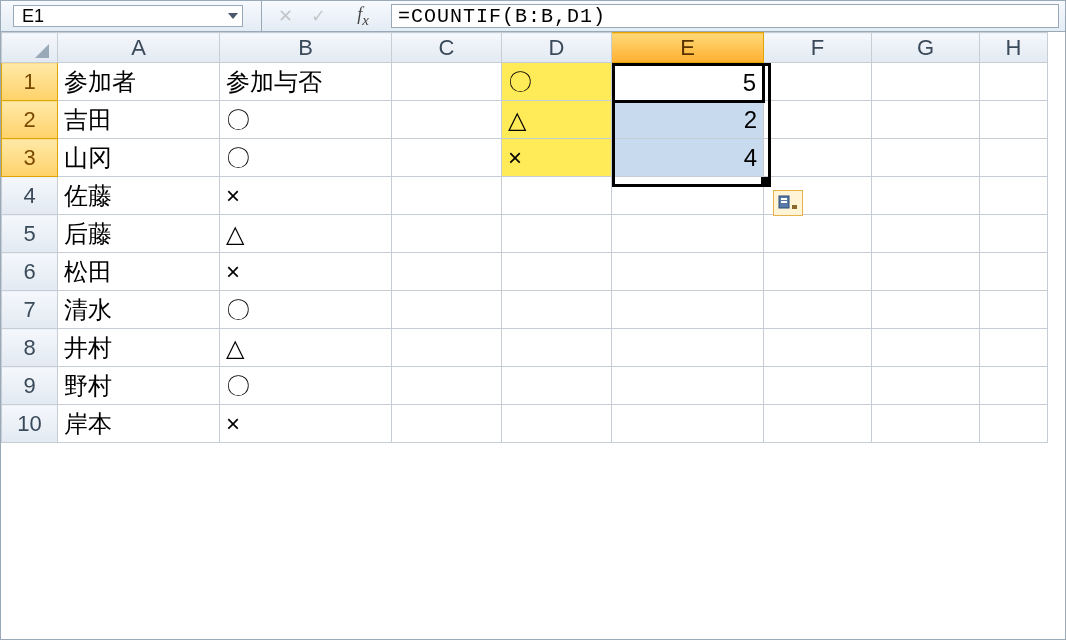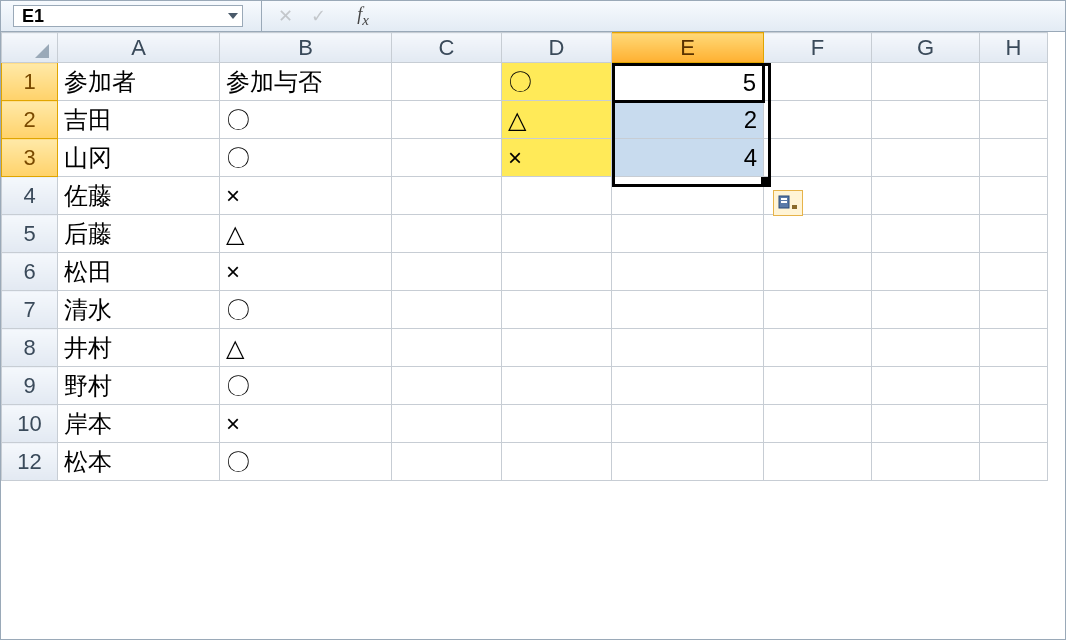--- a/index.html
+++ b/index.html
@@ -1,19 +1,19 @@
 <!DOCTYPE html>
 <html><head>
 <meta charset="utf-8">
 <style>
   html,body{margin:0;padding:0;font-family:"Microsoft YaHei","SimSun",Arial,sans-serif;background:#fff;}
   .app{width:1066px;height:640px;position:relative;background:#dfe6ee;border:1px solid #9aa9b8;box-sizing:border-box;}
   .formula-bar{display:flex;align-items:center;height:30px;background:linear-gradient(#f7fafe,#e3ebf4);border-bottom:1px solid #9aa9b8;font-size:18px;}
   .name-box{width:260px;display:flex;align-items:center;border-right:1px solid #9aa9b8;height:100%;}
-  .name-box-inner{margin-left:12px;width:230px;height:22px;background:#fff;border:1px solid #9aa9b8;display:flex;align-items:center;justify-content:space-between;padding:0 4px 0 8px;box-sizing:border-box;font-family:Arial,sans-serif;font-weight:bold;}
+  .name-box-inner{margin-left:12px;width:230px;height:22px;background:#fff;border:1px solid #9aa9b8;display:flex;align-items:center;justify-content:space-between;padding:0 4px 0 8px;box-sizing:border-box;font-family:Arial,sans-serif;}
   .nb-dd{width:0;height:0;border-left:5px solid transparent;border-right:5px solid transparent;border-top:6px solid #4a5a6a;}
   .fbar-btns{display:flex;align-items:center;gap:18px;padding:0 16px;color:#777;}
   .fx-lbl{font-style:italic;font-family:"Times New Roman",serif;font-size:18px;color:#444;margin-left:13px;}
   .formula-input{flex:1;height:22px;background:#fff;border:1px solid #9aa9b8;margin:0 6px 0 6px;display:flex;align-items:center;padding-left:6px;font-family:"Courier New",monospace;font-size:20px;letter-spacing:1px;}
   .sheet-wrap{position:absolute;top:30px;left:0;right:0;bottom:0;background:#fff;border-top:1px solid #9aa9b8;}
   .sheet{border-collapse:collapse;table-layout:fixed;font-size:24px;}
   .sheet th,.sheet td{border:1px solid #c7cdd4;height:38px;box-sizing:border-box;padding:0 6px;text-align:left;vertical-align:middle;font-weight:normal;}
   .sheet thead th{background:linear-gradient(#f5f8fc,#e2e9f2);color:#3a4a5a;text-align:center;font-family:Arial,sans-serif;font-size:22px;height:30px;}
   .corner{background:linear-gradient(#f5f8fc,#e2e9f2);width:56px;}
   .corner .tri{width:0;height:0;border-right:14px solid #9aa9b8;border-top:14px solid transparent;float:right;margin:6px 2px 0 0;}
@@ -39,20 +39,23 @@
     <div class="name-box">
       <div class="name-box-inner">
         <span>E1</span>
         <span class="nb-dd"></span>
       </div>
     </div>
     <div class="fbar-btns">
       <span style="opacity:.35">✕</span>
       <span style="opacity:.35">✓</span>
       <span class="fx-lbl">f<sub>x</sub></span>
+    </div>
+    <div class="formula-input">
+      <span>=COUNTIF(B:B,D1)</span>
     </div>
   </div>
 
   <div class="sheet-wrap">
     <table class="sheet">
       <colgroup>
         <col style="width:56px">
           <col class="colA">
           <col class="colB">
           <col class="colC">
@@ -181,31 +184,20 @@
             <th class="rowhdr">10</th>
             <td class="">岸本</td>
             <td class="">×</td>
             <td class=""></td>
             <td class=""></td>
             <td class="num"></td>
             <td class=""></td>
             <td class=""></td>
             <td class=""></td>
           </tr>
-          <tr>
-            <th class="rowhdr">12</th>
-            <td class="">松本</td>
-            <td class="">〇</td>
-            <td class=""></td>
-            <td class=""></td>
-            <td class="num"></td>
-            <td class=""></td>
-            <td class=""></td>
-            <td class=""></td>
-          </tr>
         </tbody>
     </table>
 
     <div class="active-outline" style="left:611px;top:31px;width:153px;height:40px;display:flex;align-items:center;justify-content:flex-end;padding-right:6px;font-family:Arial;font-size:24px;">
       <span>5</span>
     </div>
 
     <div class="sel-outline" style="left:611px;top:31px;width:153px;height:118px;"></div>
 
     <div class="fill-handle" style="left:760px;top:145px;"></div>

